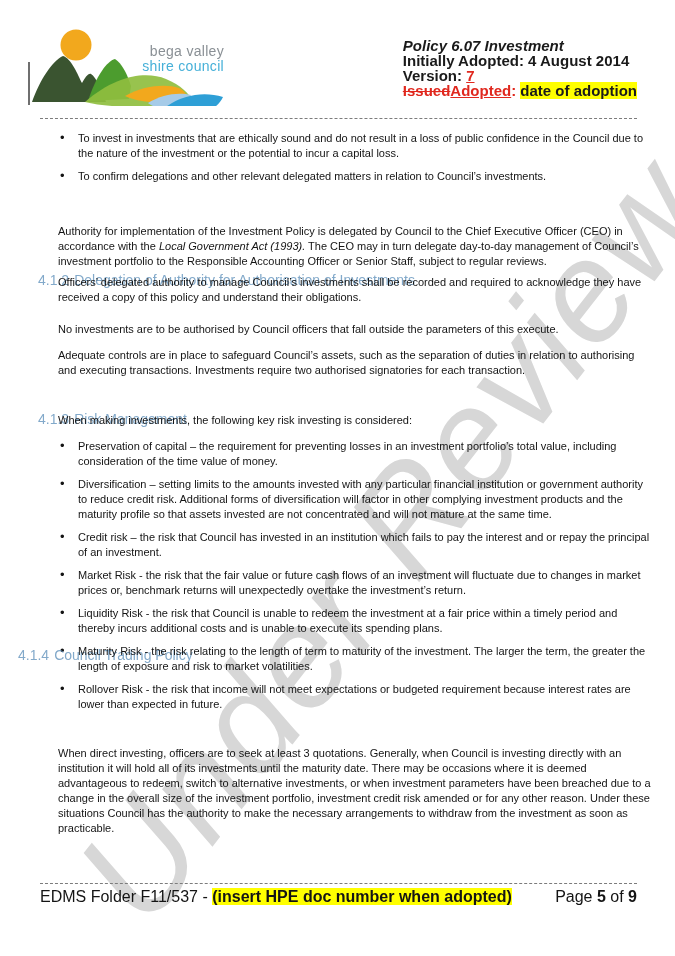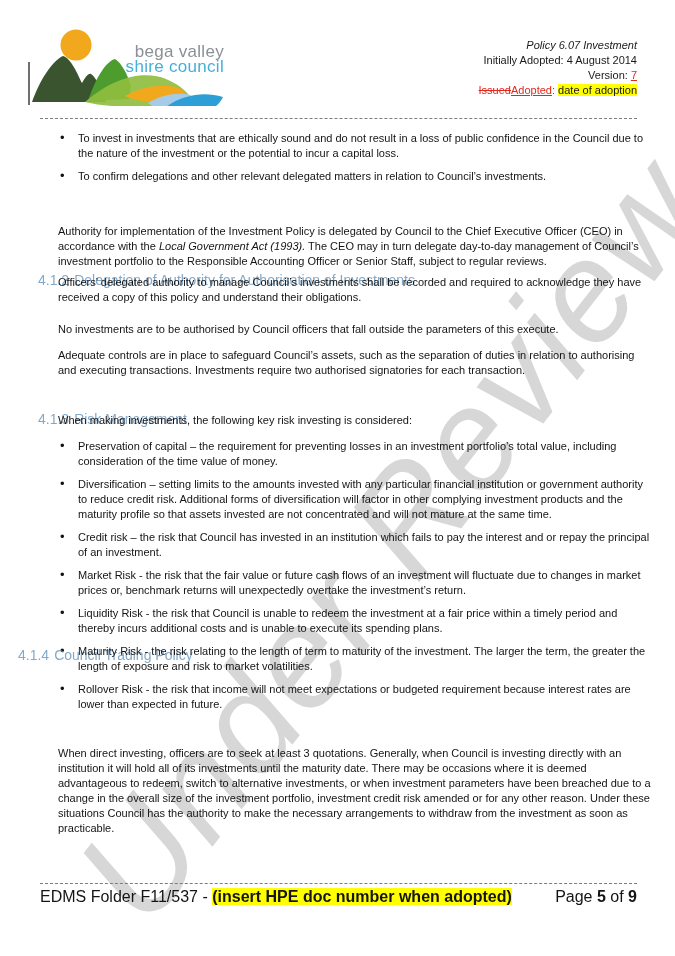--- a/index.html
+++ b/index.html
@@ -17,29 +17,29 @@
     font-size:142px; font-style:italic; font-weight:400;
     color:#d7d7d7; white-space:nowrap; z-index:0;
     letter-spacing:2px; user-select:none;
   }
   
   .header { position:relative; height:119px; z-index:1; }
   .logo-block { position:absolute; left:30px; top:28px; width:196px; height:78px; }
   .logo-block svg { position:absolute; left:0; top:0; }
   .logo-words {
     position:absolute; right:2px; top:16px; text-align:right; line-height:15px;
-    font-size:17px; letter-spacing:.3px;
+    font-size:14px; letter-spacing:.3px;
   }
   .logo-words .l1 { color:#8a9095; display:block; }
   .logo-words .l2 { color:#46b0d8; display:block; }
   .change-bar { position:absolute; left:28px; top:62px; height:43px; width:0;
     border-left:2px solid #6f6f6f; }
   .header-meta {
-    position:absolute; right:38px; top:38px; text-align:right;
-    font-size:11px; font-weight:400; line-height:15px; color:#1a1a1a;
+    position:absolute; right:38px; top:38px; text-align:left;
+    font-size:15px; font-weight:700; line-height:15px; color:#1a1a1a;
   }
   .policy-title { font-style:italic; }
   .red { color:#e0281e; }
   .struck { color:#e0281e; text-decoration:line-through; }
   .underlined { text-decoration:underline; }
   .hl { background:#ffff00; }
   .rule {
     position:absolute; left:40px; right:38px; bottom:0; height:0;
     border-top:1.5px dashed #7c7c7c;
   }

